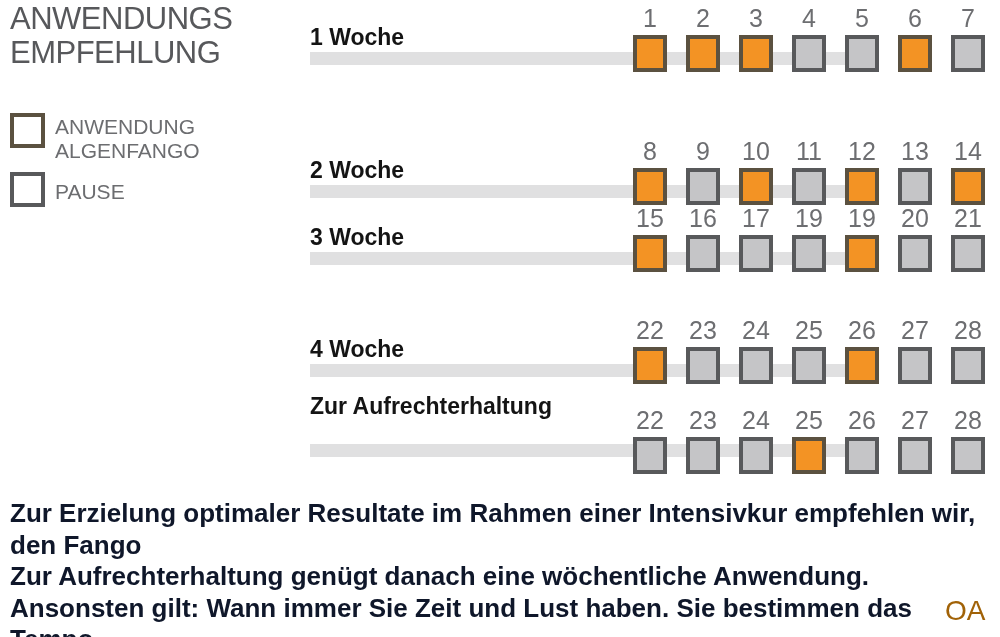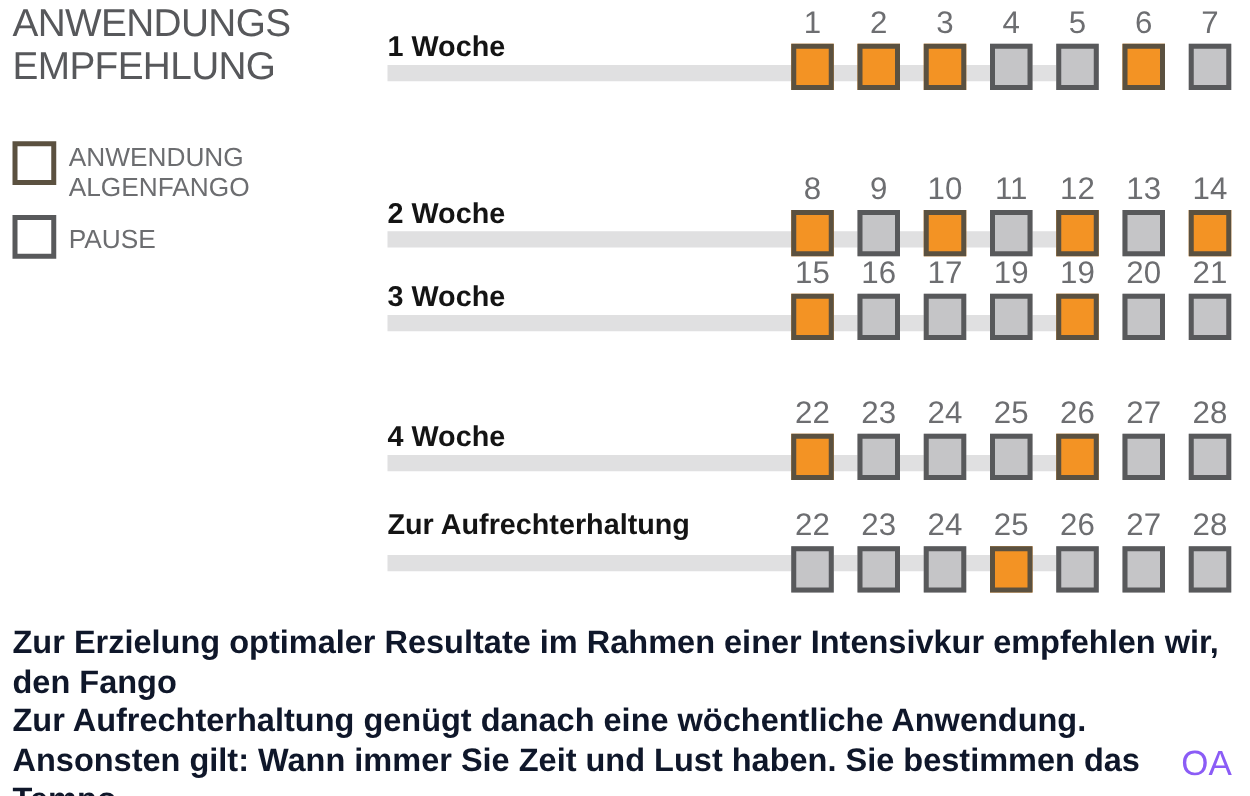--- a/index.html
+++ b/index.html
@@ -18,35 +18,35 @@
   .legend-label-1{top:115px;}
   .legend-label-2{top:180px;}
 
   
   .row{position:absolute;left:0;width:875px;height:100px;}
   .row-1{top:0;}.row-2{top:100px;margin-top:33px;}.row-3{top:200px;}.row-4{top:312px;}.row-5{top:390px;}
   .bar{position:absolute;left:310px;right:0;top:52px;height:13px;background:#E0E0E1;}
   .row-5 .bar{top:54px;}
   .row-label{position:absolute;left:310px;top:25px;font-size:23px;font-weight:bold;
              color:#141414;line-height:25px;}
-  .row-5 .row-label{top:17px;}
+  .row-5 .row-label{top:4px;}
   .days{position:absolute;left:633px;top:4px;display:flex;gap:19px;}
   .row-5 .days{top:16px;}
   .day{width:34px;display:flex;flex-direction:column;align-items:center;}
   .day-num{font-size:25px;line-height:29px;color:#6D6E71;text-align:center;}
   .day-square{width:26px;height:29px;border:4px solid #58595B;margin-top:2px;background:#C5C5C7;}
   .day-square.anwendung{background:#F39324;border-color:#5B5140;}
   .day-square.pause{background:#C5C5C7;border-color:#58595B;}
 
   
   .footer{position:absolute;left:10px;top:498px;font-size:26px;font-weight:bold;
           color:#0f172a;line-height:31.5px;}
 
   
-  .watermark{position:absolute;left:945px;top:595px;font-size:28px;color:#8b5cf6;}
+  .watermark{position:absolute;left:945px;top:595px;font-size:28px;color:#a16207;}
 </style>
 </head>
 <body>
 
 <div class="title">
   <div>ANWENDUNGS</div>
   <div>EMPFEHLUNG</div>
 </div>
 
 <div class="legend-swatch swatch-anwendung-pos"></div>

